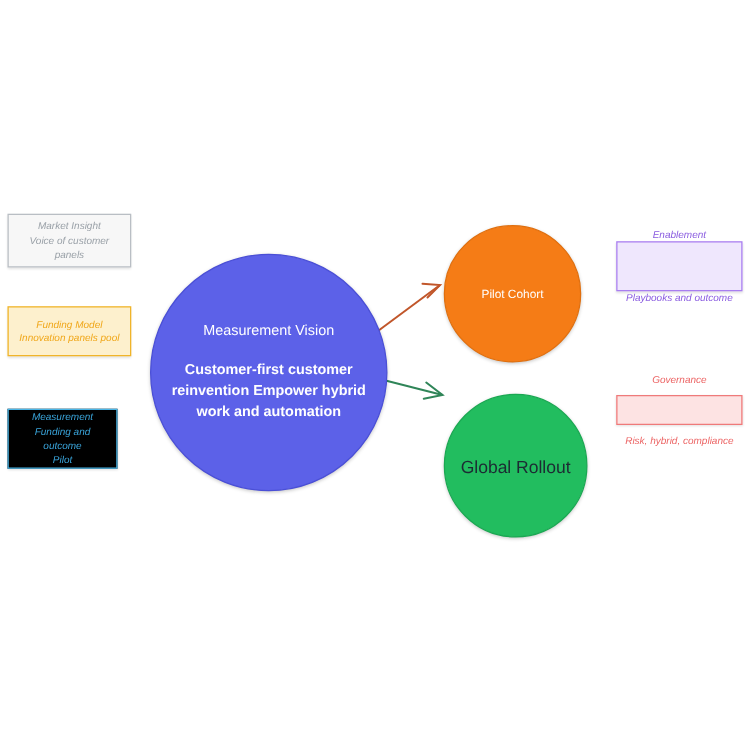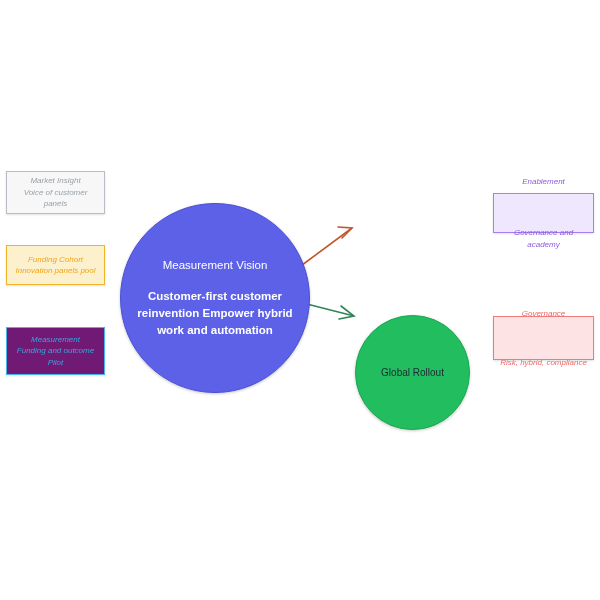--- a/index.html
+++ b/index.html
@@ -72,21 +72,21 @@
   #circle-rollout {
     left: 355px;
     top: 315px;
     width: 115px;
     height: 115px;
     background: #22bd5f;
     border: 1px solid #1aa852;
   }
   #circle-rollout .c-title {
     color: #1c2b33;
-    font-size: 10px;
+    font-size: 14px;
     font-weight: 400;
   }
 
   
   .node-box {
     position: absolute;
     box-sizing: border-box;
     display: flex;
     flex-direction: column;
     align-items: center;
@@ -107,34 +107,34 @@
     border: 1px solid #b9bec4;
     color: #9aa1a8;
   }
   #box-funding {
     left: 6px;  top: 245px;  width: 99px; height: 40px;
     background: #fdf0cd;
     border: 1px solid #f0b429;
     color: #f0a71a;
   }
   #box-measure {
-    left: 6px;  top: 327px;  width: 99px; height: 48px;
-    background: #701a75;
+    left: 6px;  top: 327px;  width: 88px; height: 48px;
+    background: #000000;
     border: 1px solid #49b6e8;
     color: #3aa5db;
   }
   #box-enable {
     left: 493px; top: 193px; width: 101px; height: 40px;
     background: #efe7fd;
     border: 1px solid #a97ef0;
     color: #8a5ce0;
     gap: 40px;
   }
   #box-gov {
-    left: 493px; top: 316px; width: 101px; height: 44px;
+    left: 493px; top: 316px; width: 101px; height: 24px;
     background: #fde3e3;
     border: 1px solid #ef7a7a;
     color: #ec6565;
     gap: 37px;
   }
 
   
   #edges {
     position: absolute;
     left: 0; top: 0;
@@ -156,44 +156,47 @@
       <line x1="295" y1="301" x2="354" y2="316" stroke="#2f8558" stroke-width="1.6"></line>
       <polyline points="341,306 354,316 339,319" fill="none" stroke="#2f8558" stroke-width="1.6" stroke-linecap="round"></polyline>
     </g>
   </svg>
 
   <div class="node-circle" id="circle-vision">
     <div class="c-title">Measurement Vision</div>
     <div class="c-body">Customer-first customer reinvention Empower hybrid work and automation</div>
   </div>
 
+  <div class="node-circle" id="circle-pilot">
+    <div class="c-title">Pilot Cohort</div>
+  </div>
 
   <div class="node-circle" id="circle-rollout">
     <div class="c-title">Global Rollout</div>
   </div>
 
   <div class="node-box" id="box-market">
     <div class="b-title">Market Insight</div>
     <div class="b-sub">Voice of customer panels</div>
   </div>
 
   <div class="node-box" id="box-funding">
-    <div class="b-title">Funding Cohort</div>
+    <div class="b-title">Funding Model</div>
     <div class="b-sub">Innovation panels pool</div>
   </div>
 
   <div class="node-box" id="box-measure">
     <div class="b-title">Measurement</div>
     <div class="b-sub">Funding and outcome</div>
     <div class="b-sub">Pilot</div>
   </div>
 
   <div class="node-box" id="box-enable">
     <div class="b-title">Enablement</div>
-    <div class="b-sub">Governance and academy</div>
+    <div class="b-sub">Playbooks and outcome</div>
   </div>
 
   <div class="node-box" id="box-gov">
     <div class="b-title">Governance</div>
     <div class="b-sub">Risk, hybrid, compliance</div>
   </div>
 
 </div>
 
 </body></html>

